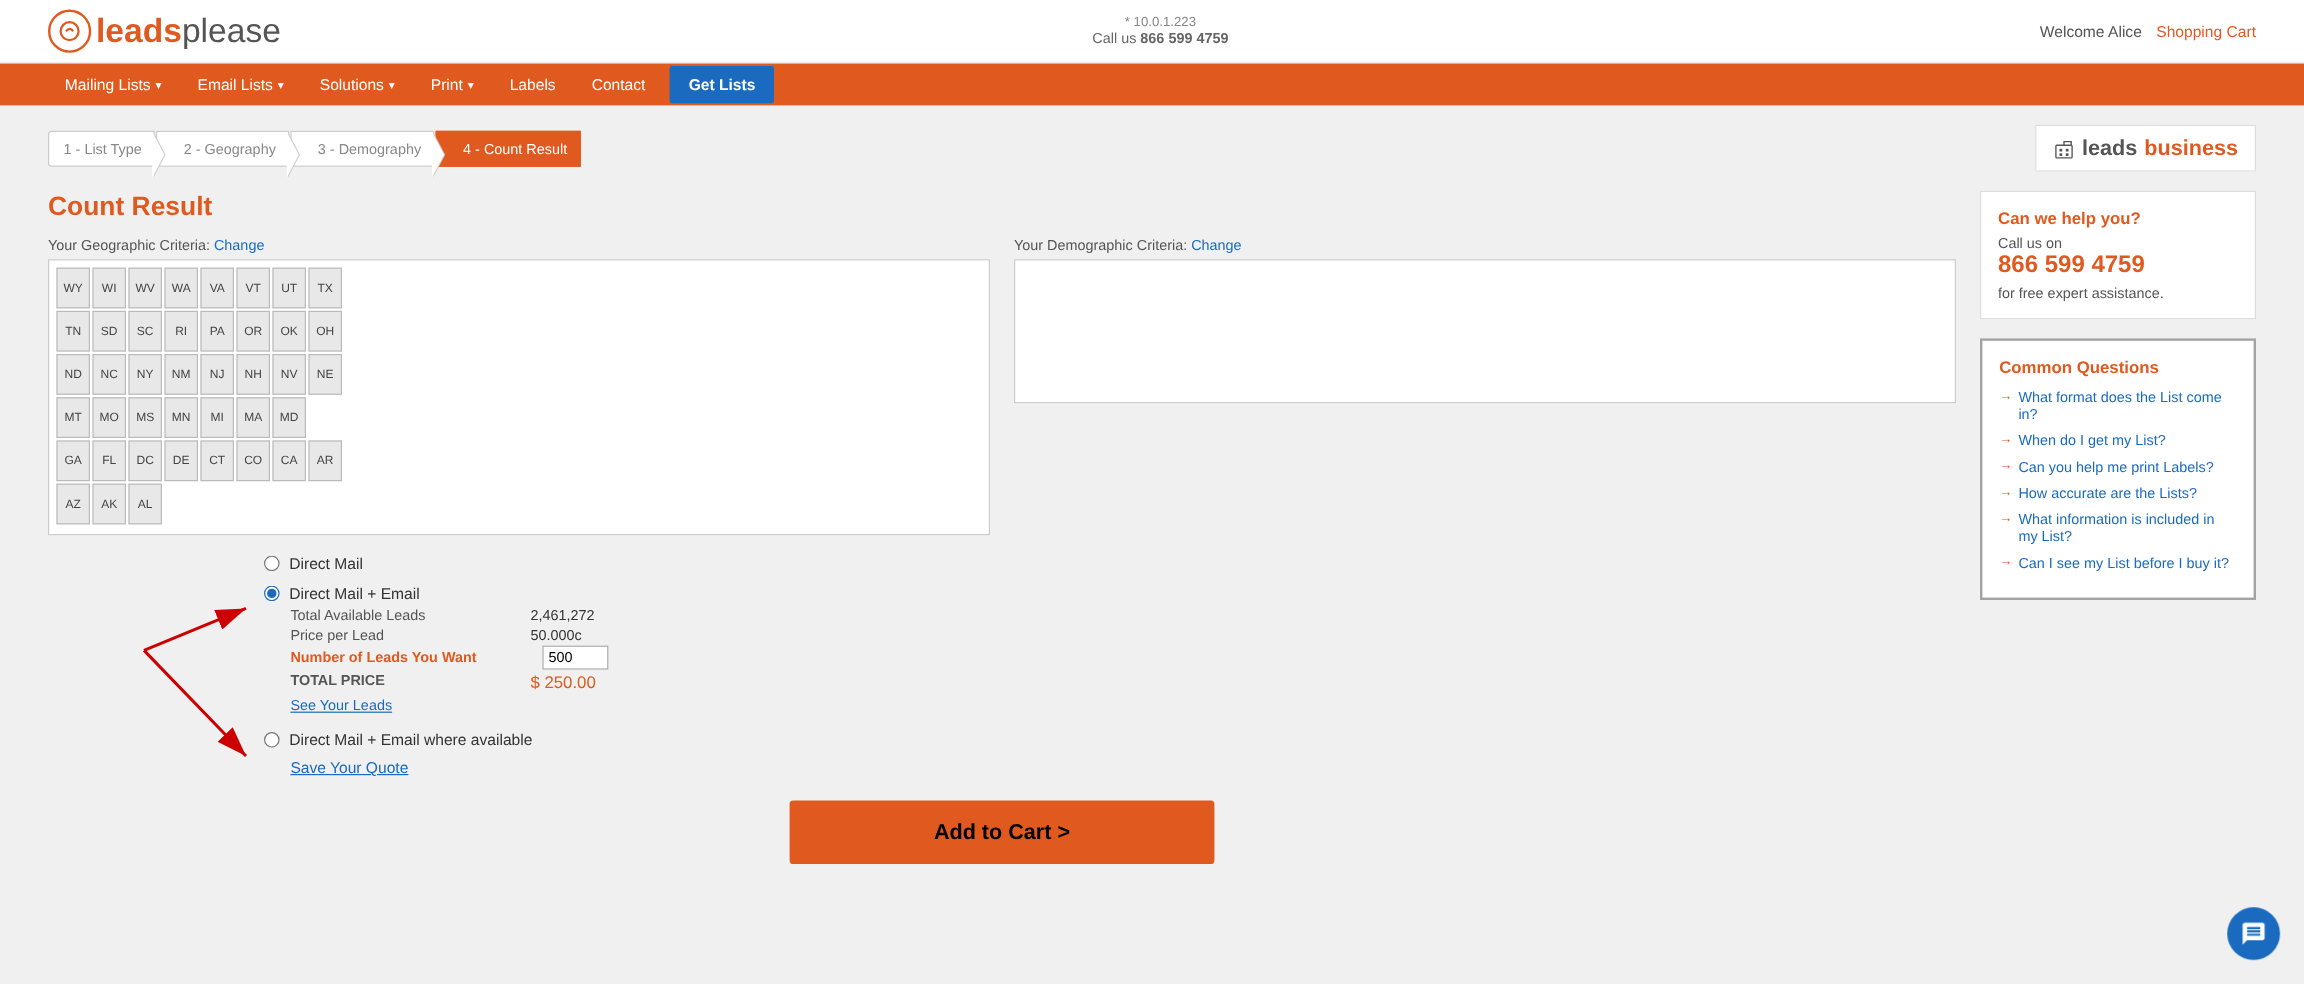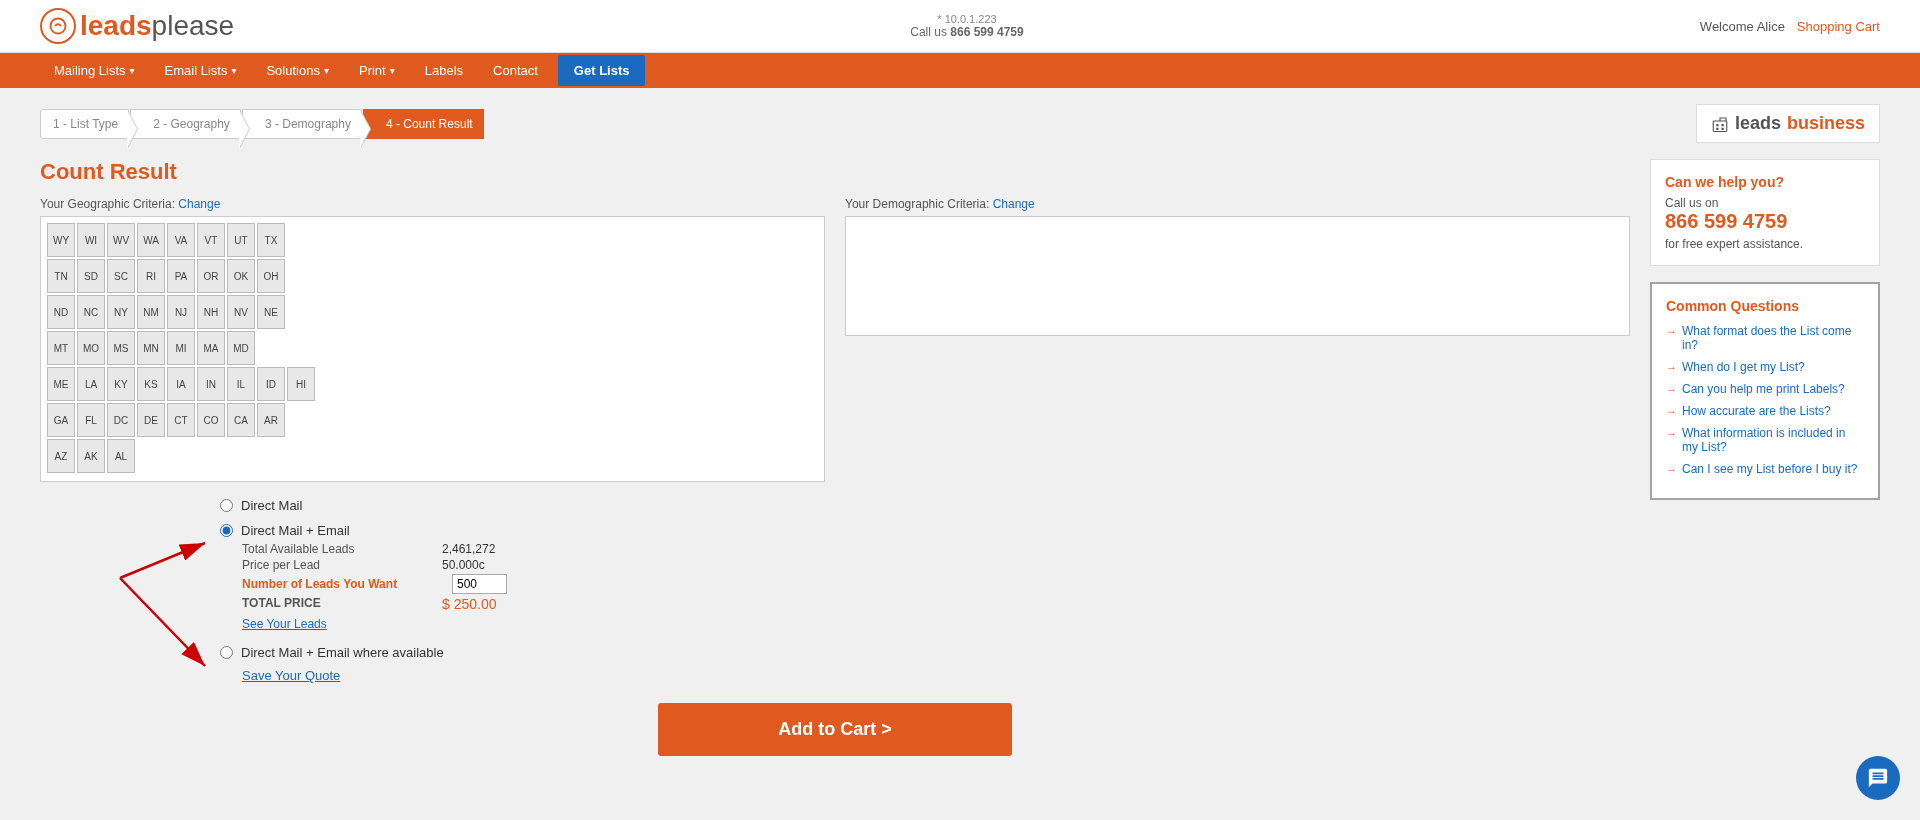--- a/index.html
+++ b/index.html
@@ -27,21 +27,21 @@
 
     
     .state-grid { border: 1px solid #ccc; padding: 6px; background: #fff; }
     .state-row { display: flex; gap: 2px; margin-bottom: 2px; }
     .state-cell { width: 28px; height: 34px; background: #e8e8e8; border: 1px solid #bbb; display: flex; align-items: center; justify-content: center; font-size: 10px; color: #444; cursor: pointer; }
 
     
     .demo-box { border: 1px solid #ccc; background: #fff; height: 120px; width: 100%; }
 
     
-    .add-to-cart-btn { display: block; margin: 20px auto; background: #e05a20; color: #ffffff; border: none; padding: 16px 120px; font-size: 18px; font-weight: bold; cursor: pointer; border-radius: 3px; }
+    .add-to-cart-btn { display: block; margin: 20px auto; background: #e05a20; color: #000000; border: none; padding: 16px 120px; font-size: 18px; font-weight: bold; cursor: pointer; border-radius: 3px; }
 
     
     .help-box { background: #fff; border: 1px solid #ddd; padding: 14px; margin-bottom: 16px; }
     .help-title { color: #e05a20; font-size: 14px; font-weight: bold; margin-bottom: 6px; }
     .help-phone { font-size: 20px; font-weight: bold; color: #e05a20; }
     .help-text { font-size: 12px; color: #555; margin-top: 4px; }
 
     .faq-box { background: #fff; border: 2px solid #a3a3a3; padding: 14px; }
     .faq-title { color: #e05a20; font-size: 14px; font-weight: bold; margin-bottom: 10px; }
     .faq-item { display: flex; align-items: flex-start; margin-bottom: 8px; font-size: 12px; color: #1a6bbf; cursor: pointer; }
@@ -198,31 +198,20 @@
             <div class="state-row">
               <div class="state-cell">MT</div>
               <div class="state-cell">MO</div>
               <div class="state-cell">MS</div>
               <div class="state-cell">MN</div>
               <div class="state-cell">MI</div>
               <div class="state-cell">MA</div>
               <div class="state-cell">MD</div>
             </div>
             <div class="state-row">
-              <div class="state-cell">ME</div>
-              <div class="state-cell">LA</div>
-              <div class="state-cell">KY</div>
-              <div class="state-cell">KS</div>
-              <div class="state-cell">IA</div>
-              <div class="state-cell">IN</div>
-              <div class="state-cell">IL</div>
-              <div class="state-cell">ID</div>
-              <div class="state-cell">HI</div>
-            </div>
-            <div class="state-row">
               <div class="state-cell">GA</div>
               <div class="state-cell">FL</div>
               <div class="state-cell">DC</div>
               <div class="state-cell">DE</div>
               <div class="state-cell">CT</div>
               <div class="state-cell">CO</div>
               <div class="state-cell">CA</div>
               <div class="state-cell">AR</div>
             </div>
             <div class="state-row">

